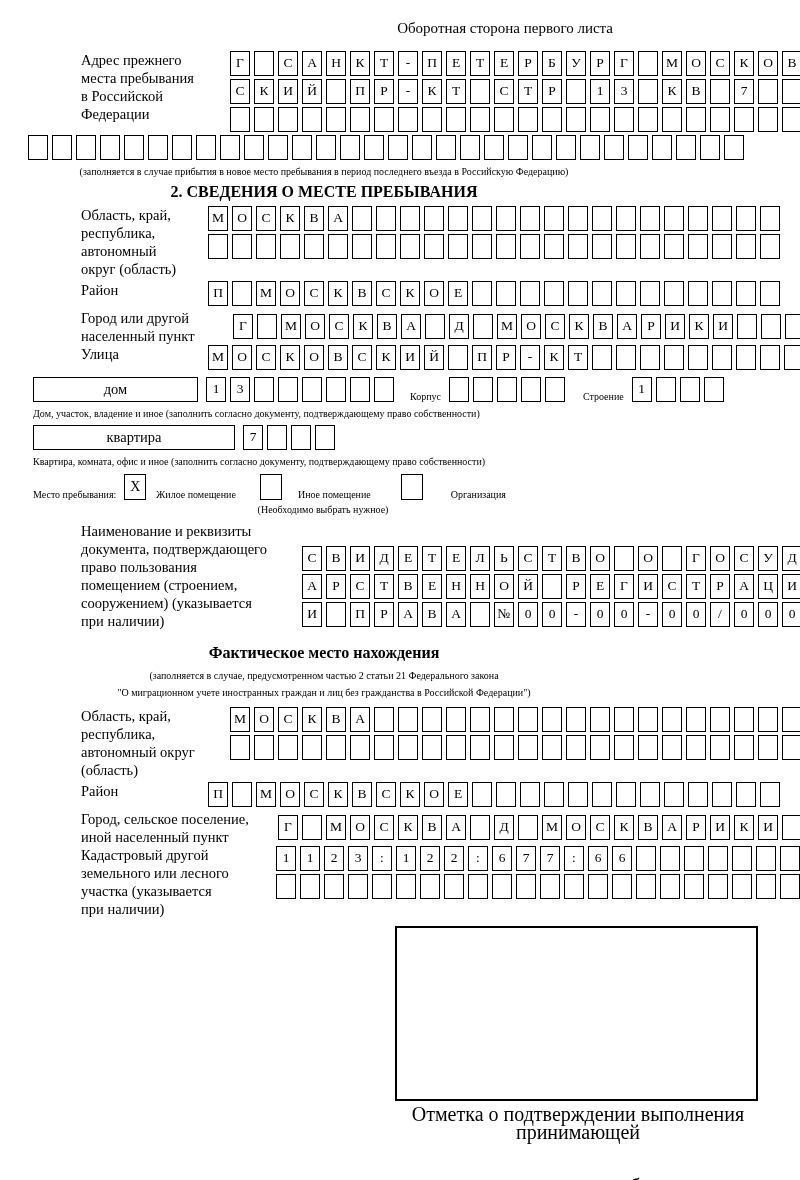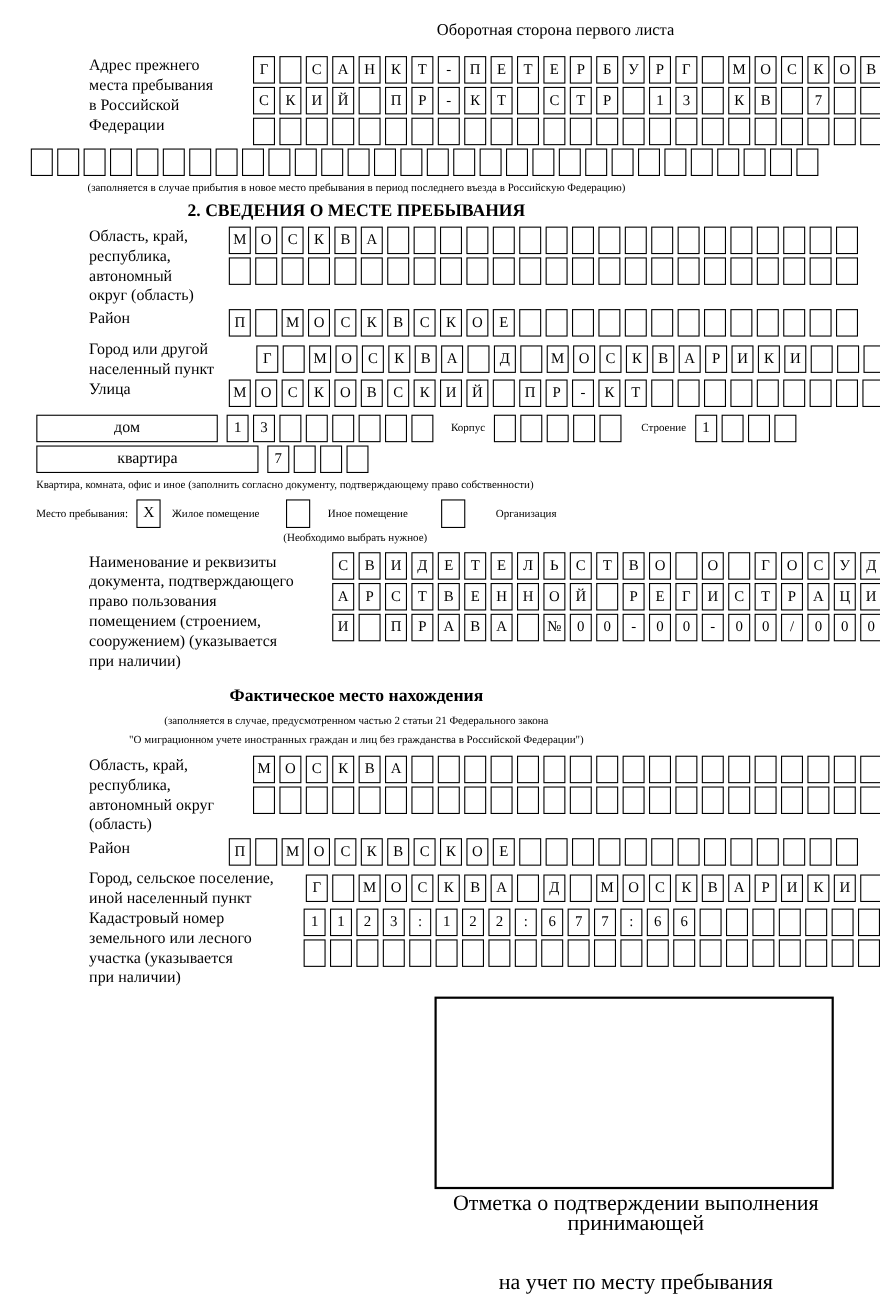--- a/index.html
+++ b/index.html
@@ -20,21 +20,21 @@
   .lblbox{box-sizing:border-box;border:1.5px solid #000;height:25px;line-height:22px;text-align:center;
           font-size:14.5px;flex:none;}
   .smalllbl{font-size:10px;flex:none;}
   .chk{flex:none;width:22px;height:26px;box-sizing:border-box;border:1.5px solid #000;text-align:center;
        line-height:23px;font-size:14px;}
   .mesto{display:flex;align-items:center;height:26px;}
   .w149{width:149px;} .w127{width:127px;} .w152{width:152px;} .w221{width:221px;}
   .w197{width:197px;} .w195{width:195px;}
   .stampbox{box-sizing:border-box;border:2px solid #000;width:363px;height:175px;margin-left:362px;}
   .caption{width:430px;margin-left:330px;text-align:center;font-size:20px;line-height:18px;margin-top:4px;}
-  .mt3{margin-top:3px;} .mt4{margin-top:4px;} .mt6{margin-top:6px;} .mt8{margin-top:8px;} .mt14{margin-top:14px;}
+  .mt3{margin-top:3px;} .mt4{margin-top:4px;align-items:flex-end;} .mt6{margin-top:6px;} .mt8{margin-top:8px;} .mt14{margin-top:14px;}
 </style>
 </head>
 <body>
 
 <div class="page">
 
   <div class="hdr">Оборотная сторона первого листа</div>
 
   <div class="frow mt14">
     <div class="lbl w149"><span>Адрес прежнего</span><br><span>места пребывания</span><br><span>в Российской</span><br><span>Федерации</span></div>
@@ -325,20 +325,21 @@
         <span class="cell"></span>
       </div>
     <div class="smalllbl" style="margin:0 8px 0 14px">Строение</div>
     <div class="boxrow" style="margin-bottom:0">
         <span class="cell">1</span>
         <span class="cell"></span>
         <span class="cell"></span>
         <span class="cell"></span>
       </div>
   </div>
+  <div class="note" style="text-align:left;margin-top:3px">Дом, участок, владение и иное (заполнить согласно документу, подтверждающему право собственности)</div>
 
   <div class="inline mt3">
     <div class="lblbox" style="width:202px">квартира</div>
     <div class="boxrow" style="margin-left:8px;margin-bottom:0">
         <span class="cell">7</span>
         <span class="cell"></span>
         <span class="cell"></span>
         <span class="cell"></span>
       </div>
   </div>
@@ -543,21 +544,21 @@
         <span class="cell">А</span>
         <span class="cell">Р</span>
         <span class="cell">И</span>
         <span class="cell">К</span>
         <span class="cell">И</span>
         <span class="cell"></span>
       </div>
   </div>
 
   <div class="frow">
-    <div class="lbl w195"><span>Кадастровый номер</span><br><span>земельного или лесного</span><br><span>участка (указывается</span><br><span>при наличии)</span></div>
+    <div class="lbl w195"><span>Кадастровый другой</span><br><span>земельного или лесного</span><br><span>участка (указывается</span><br><span>при наличии)</span></div>
     <div class="rows">
       <div class="boxrow">
           <span class="cell">1</span>
           <span class="cell">1</span>
           <span class="cell">2</span>
           <span class="cell">3</span>
           <span class="cell">:</span>
           <span class="cell">1</span>
           <span class="cell">2</span>
           <span class="cell">2</span>

